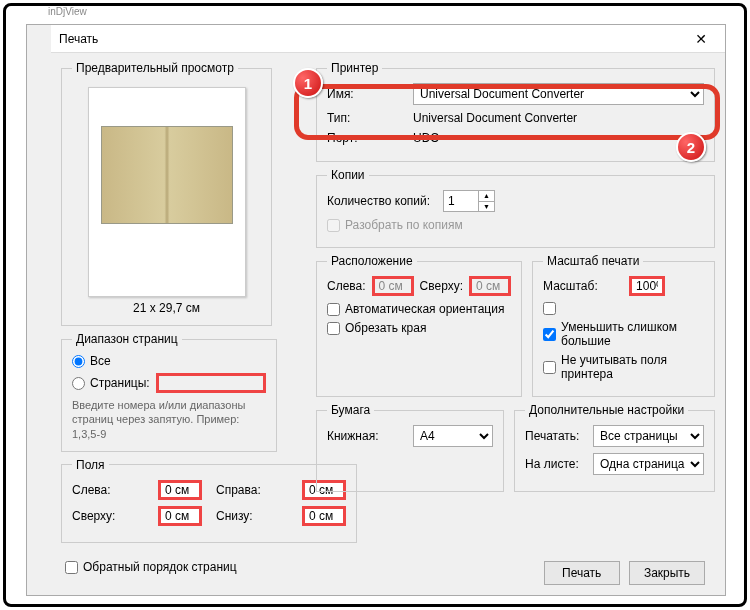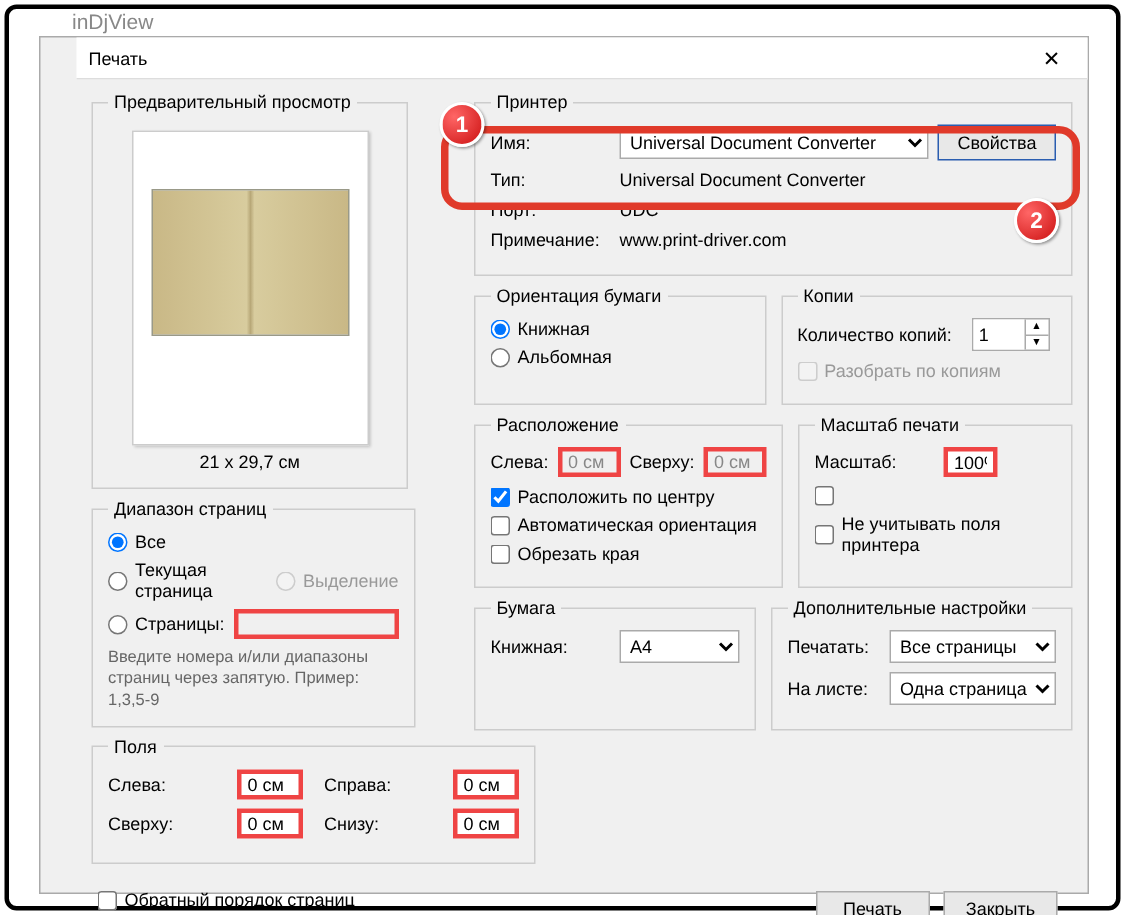--- a/index.html
+++ b/index.html
@@ -37,21 +37,21 @@
 .spinner .arrows div { flex: 1; display: flex; align-items: center; justify-content: center; font-size: 7px; border-bottom: 1px solid #aaa; }
 .spinner .arrows div:last-child { border-bottom: none; }
 
 
 .hl-red { position: absolute; border: 5px solid #e03a2a; border-radius: 14px; pointer-events: none; }
 .hl1 { top: 78px; left: 288px; width: 426px; height: 56px; }
 .badge { position: absolute; width: 30px; height: 30px; background: radial-gradient(circle at 30% 30%, #f66, #c11); border-radius: 50%; color: #fff; font-weight: bold; display: flex; align-items: center; justify-content: center; font-size: 15px; border: 2px solid #fff; box-shadow: 1px 1px 2px rgba(0,0,0,.4); pointer-events: none; }
 .b1 { top: 62px; left: 287px; }
 .b2 { top: 126px; left: 670px; }
 .props-btn { border: 1px solid #2a5db0; background: #e8e8e8; }
-.app-title { position: absolute; top: 0; left: 18px; font-size: 14px; color: #888; padding-left: 24px; }
+.app-title { position: absolute; top: 0; left: 18px; font-size: 10px; color: #888; padding-left: 24px; }
 </style>
 </head>
 <body>
 
 <div class="outer">
   <div class="app-title">inDjView</div>
   <div class="dialog">
     <div class="titlebar">
       <span class="title">Печать</span>
       <div class="close">✕</div>
@@ -66,30 +66,20 @@
           </div>
           <div class="preview-caption">21 x 29,7 см</div>
         </fieldset>
 
         <fieldset>
           <legend>Диапазон страниц</legend>
           <div class="radio-row">
               <input type="radio" checked="" style="">
               <span>Все</span>
             </div>
-          <div style="display:flex;gap:18px">
-            <div class="radio-row">
-                <input type="radio" style="">
-                <span>Текущая страница</span>
-              </div>
-            <div class="radio-row disabled">
-                <input type="radio" disabled="" style="">
-                <span>Выделение</span>
-              </div>
-          </div>
           <div class="radio-row">
               <input type="radio" style="">
               <span>Страницы:</span>
             <input type="text" disabled="" style="width: 110px; margin-left: 6px;" value="">
           </div>
           <div class="hint">Введите номера и/или диапазоны страниц через запятую. Пример: 1,3,5-9</div>
         </fieldset>
 
         <fieldset>
           <legend>Поля</legend>
@@ -107,48 +97,32 @@
           </div>
         </fieldset>
       </div>
 
       <div class="right-area">
         <fieldset>
           <legend>Принтер</legend>
           <div class="row">
             <label>Имя:</label>
             <select style="flex:1"><option>Universal Document Converter</option></select>
-            <button class="props-btn">Свойства</button>
           </div>
           <div class="row">
               <label>Тип:</label>
               <span>Universal Document Converter</span>
             </div>
           <div class="row">
               <label>Порт:</label>
               <span>UDC</span>
             </div>
-          <div class="row">
-              <label>Примечание:</label>
-              <span>www.print-driver.com</span>
-            </div>
         </fieldset>
 
         <div class="hgroup">
-          <fieldset>
-            <legend>Ориентация бумаги</legend>
-            <div class="radio-row">
-                <input type="radio" checked="" style="">
-                <span>Книжная</span>
-              </div>
-            <div class="radio-row">
-                <input type="radio" style="">
-                <span>Альбомная</span>
-              </div>
-          </fieldset>
           <fieldset>
             <legend>Копии</legend>
             <div class="row">
                 <label style="min-width:110px">Количество копий:</label>
               <div class="spinner">
                   <input type="text" value="1" style="">
                   <div class="arrows">
                     <div>▲</div>
                     <div>▼</div>
                   </div>
@@ -164,40 +138,40 @@
         <div class="hgroup">
           <fieldset>
             <legend>Расположение</legend>
             <div class="row">
               <span>Слева:</span>
               <input type="text" disabled="" style="width: 42px;" value="0 см">
               <span>Сверху:</span>
               <input type="text" disabled="" style="width: 42px;" value="0 см">
             </div>
             <div class="check-row">
-                <input type="checkbox" checked="" style="">
-                <span>Расположить по центру</span>
-              </div>
-            <div class="check-row">
                 <input type="checkbox" style="">
                 <span>Автоматическая ориентация</span>
               </div>
             <div class="check-row">
                 <input type="checkbox" style="">
                 <span>Обрезать края</span>
               </div>
           </fieldset>
           <fieldset>
             <legend>Масштаб печати</legend>
             <div class="row">
                 <label>Масштаб:</label>
               <input type="text" style="width: 36px;" value="100%">
             </div>
             <div class="check-row">
                 <input type="checkbox" style="">
+              </div>
+            <div class="check-row">
+                <input type="checkbox" checked="" style="">
+                <span>Уменьшить слишком большие</span>
               </div>
             <div class="check-row">
                 <input type="checkbox" style="">
                 <span>Не учитывать поля принтера</span>
               </div>
           </fieldset>
         </div>
 
         <div class="hgroup">
           <fieldset>

